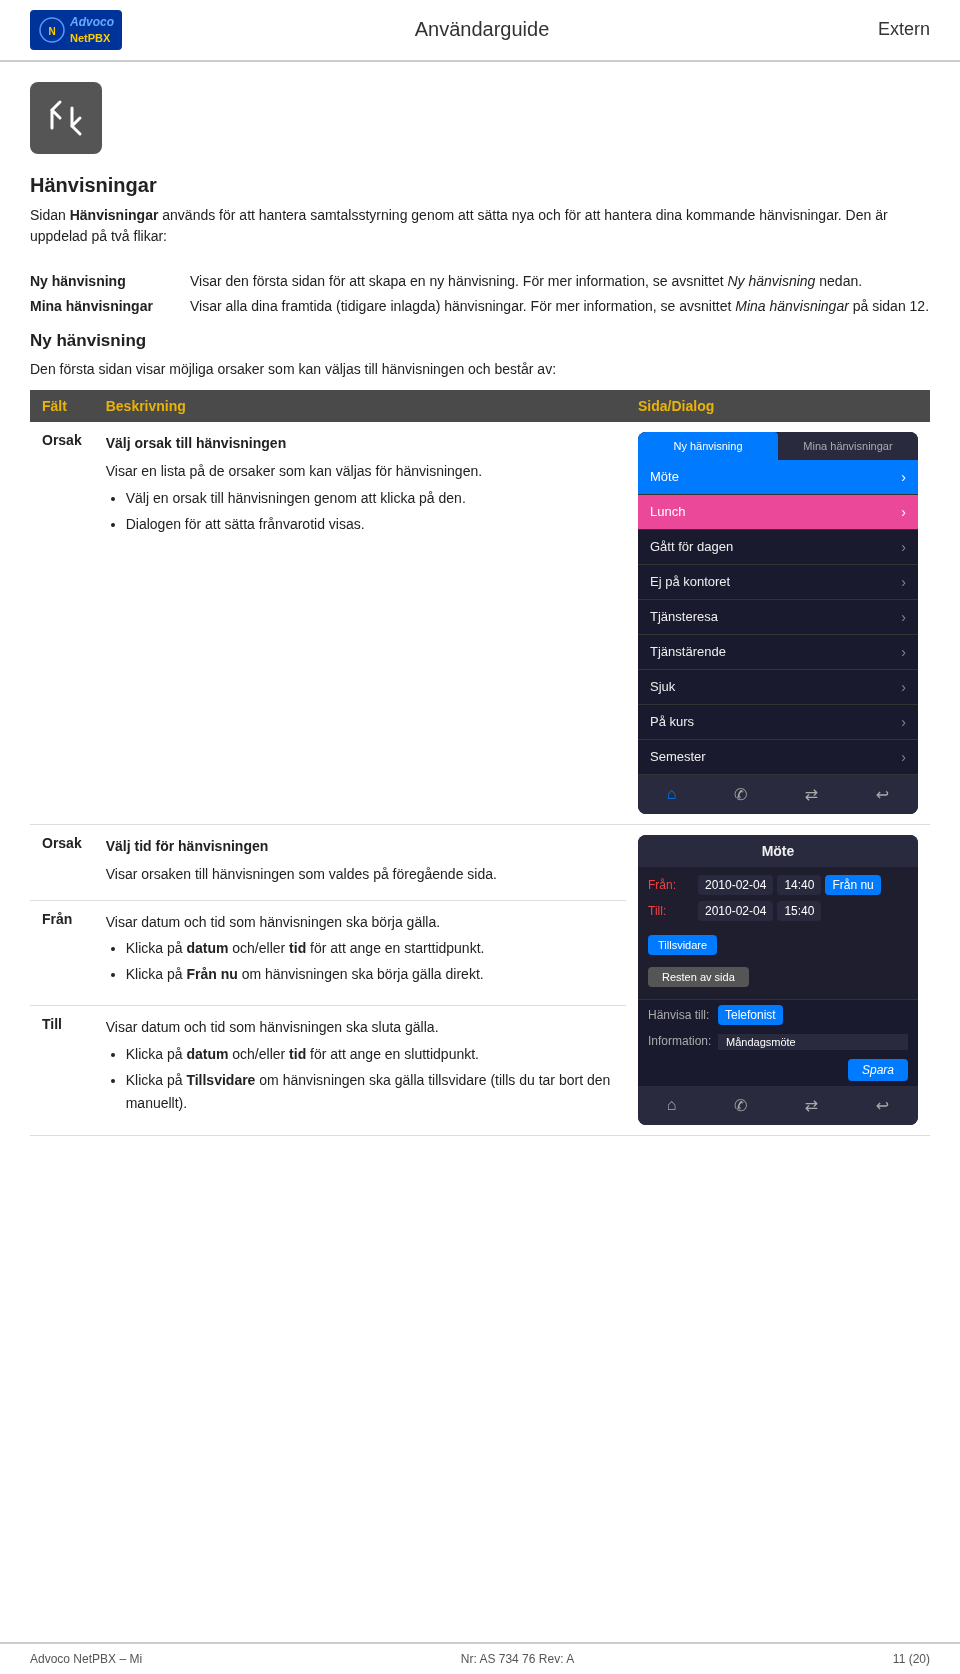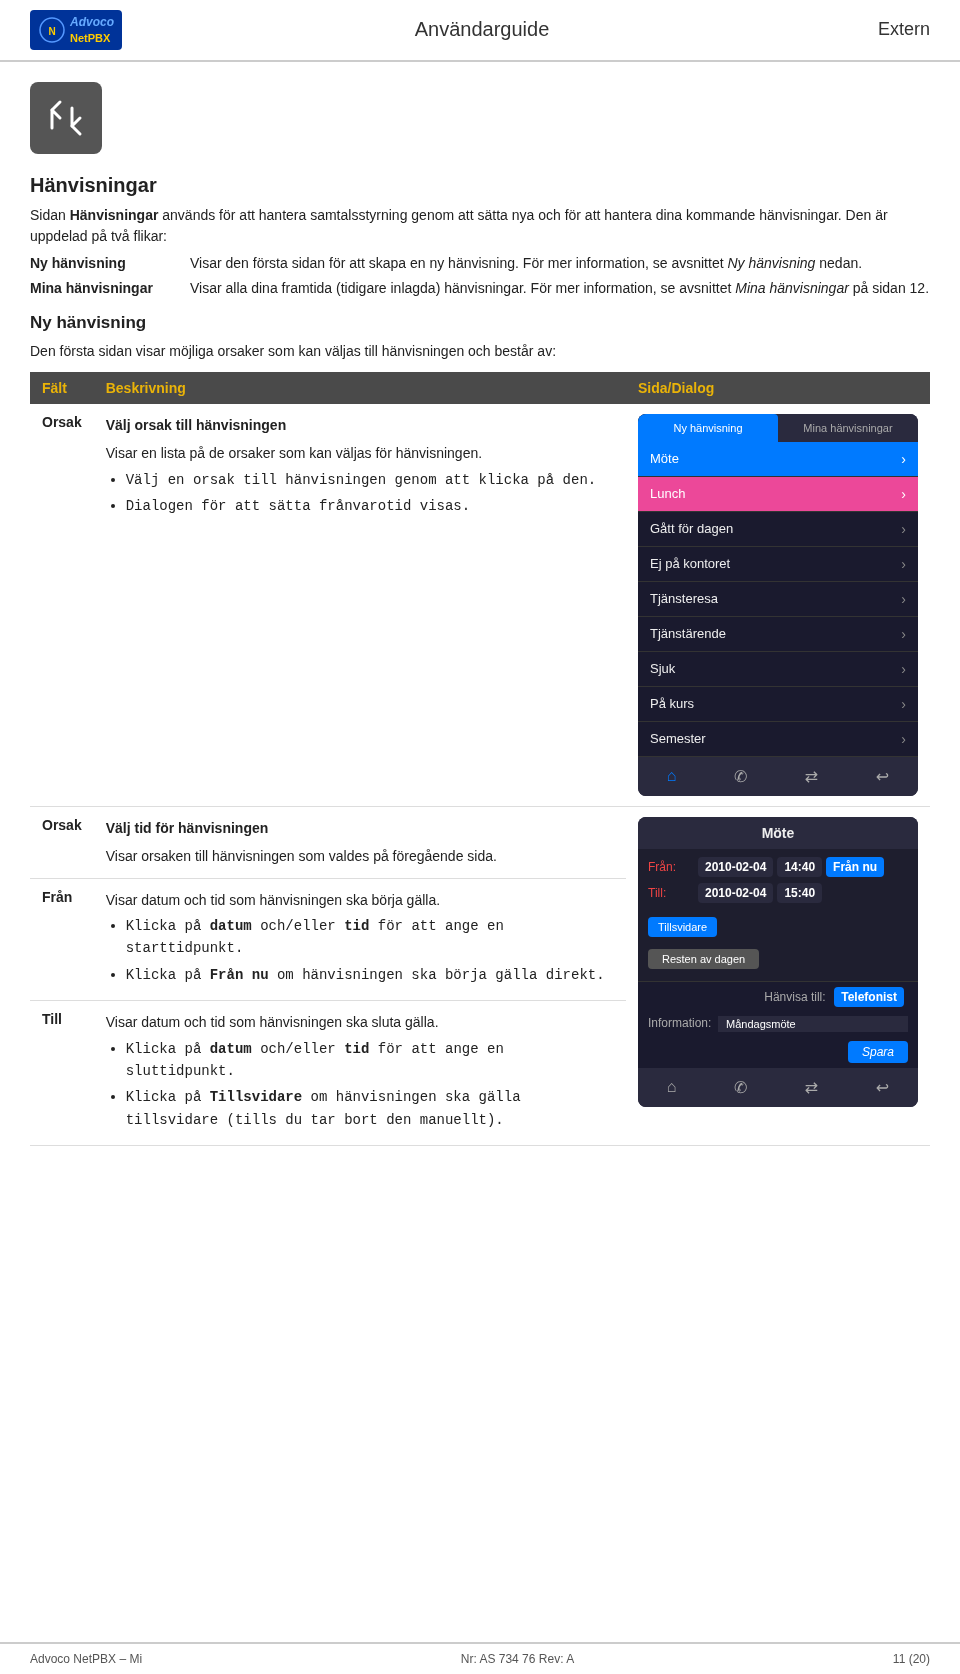--- a/index.html
+++ b/index.html
@@ -73,21 +73,21 @@
 
     .section-title {
       font-size: 20px;
       font-weight: bold;
       margin-bottom: 8px;
     }
 
     .intro-text {
       font-size: 14px;
       line-height: 1.5;
-      margin-bottom: 6px;
+      margin-bottom: 24px;
     }
 
     .intro-text strong {
       font-weight: bold;
     }
 
     
     .def-table {
       display: grid;
       grid-template-columns: 160px 1fr;
@@ -152,21 +152,20 @@
       font-size: 14px;
     }
 
     .cell-content {
       line-height: 1.6;
     }
 
     .cell-content ul {
       margin-left: 20px;
       margin-top: 4px;
-      font-family: Liberation Mono, monospace;
     }
     .cell-content ul li {
       margin-bottom: 4px;
     }
     .cell-content strong {
       font-weight: bold;
     }
 
     .sub-heading {
       font-weight: bold;
@@ -277,21 +276,20 @@
       width: 50px;
       color: #ef4444;
     }
     .phone-form-value {
       background: #2a2a3e;
       color: white;
       padding: 3px 7px;
       border-radius: 4px;
       font-size: 12px;
       margin-right: 4px;
-      font-weight: bold;
     }
     .phone-form-value.blue {
       background: #007AFF;
     }
 
     .phone-btn {
       background: #007AFF;
       color: white;
       border-radius: 4px;
       padding: 4px 10px;
@@ -303,21 +301,21 @@
       background: #555;
       color: white;
       border-radius: 4px;
       padding: 4px 14px;
       font-size: 11px;
       display: inline-block;
     }
 
     .phone-section-row {
       display: flex;
-      justify-content: flex-end;
+      justify-content: flex-start;
       align-items: center;
       padding: 5px 10px;
       color: #ccc;
       font-size: 12px;
       border-top: 1px solid #333;
     }
     .phone-info-row {
       display: flex;
       padding: 4px 10px;
       font-size: 12px;
@@ -521,21 +519,21 @@
               </div>
               <div class="phone-form-row">
                 <span class="phone-form-label">Till:</span>
                 <span class="phone-form-value">2010-02-04</span>
                 <span class="phone-form-value">15:40</span>
               </div>
               <div style="padding: 4px 0;">
                 <span class="phone-btn">Tillsvidare</span>
               </div>
               <div style="padding: 4px 0;">
-                <span class="phone-btn-gray">Resten av dagen</span>
+                <span class="phone-btn-gray">Resten av sida</span>
               </div>
             </div>
             <div class="phone-section-row">
               <span class="phone-info-label">Hänvisa till:</span>
               <span class="phone-form-value blue">Telefonist</span>
             </div>
             <div class="phone-info-row">
               <span class="phone-info-label">Information:</span>
               <span class="phone-info-value">Måndagsmöte</span>
             </div>

